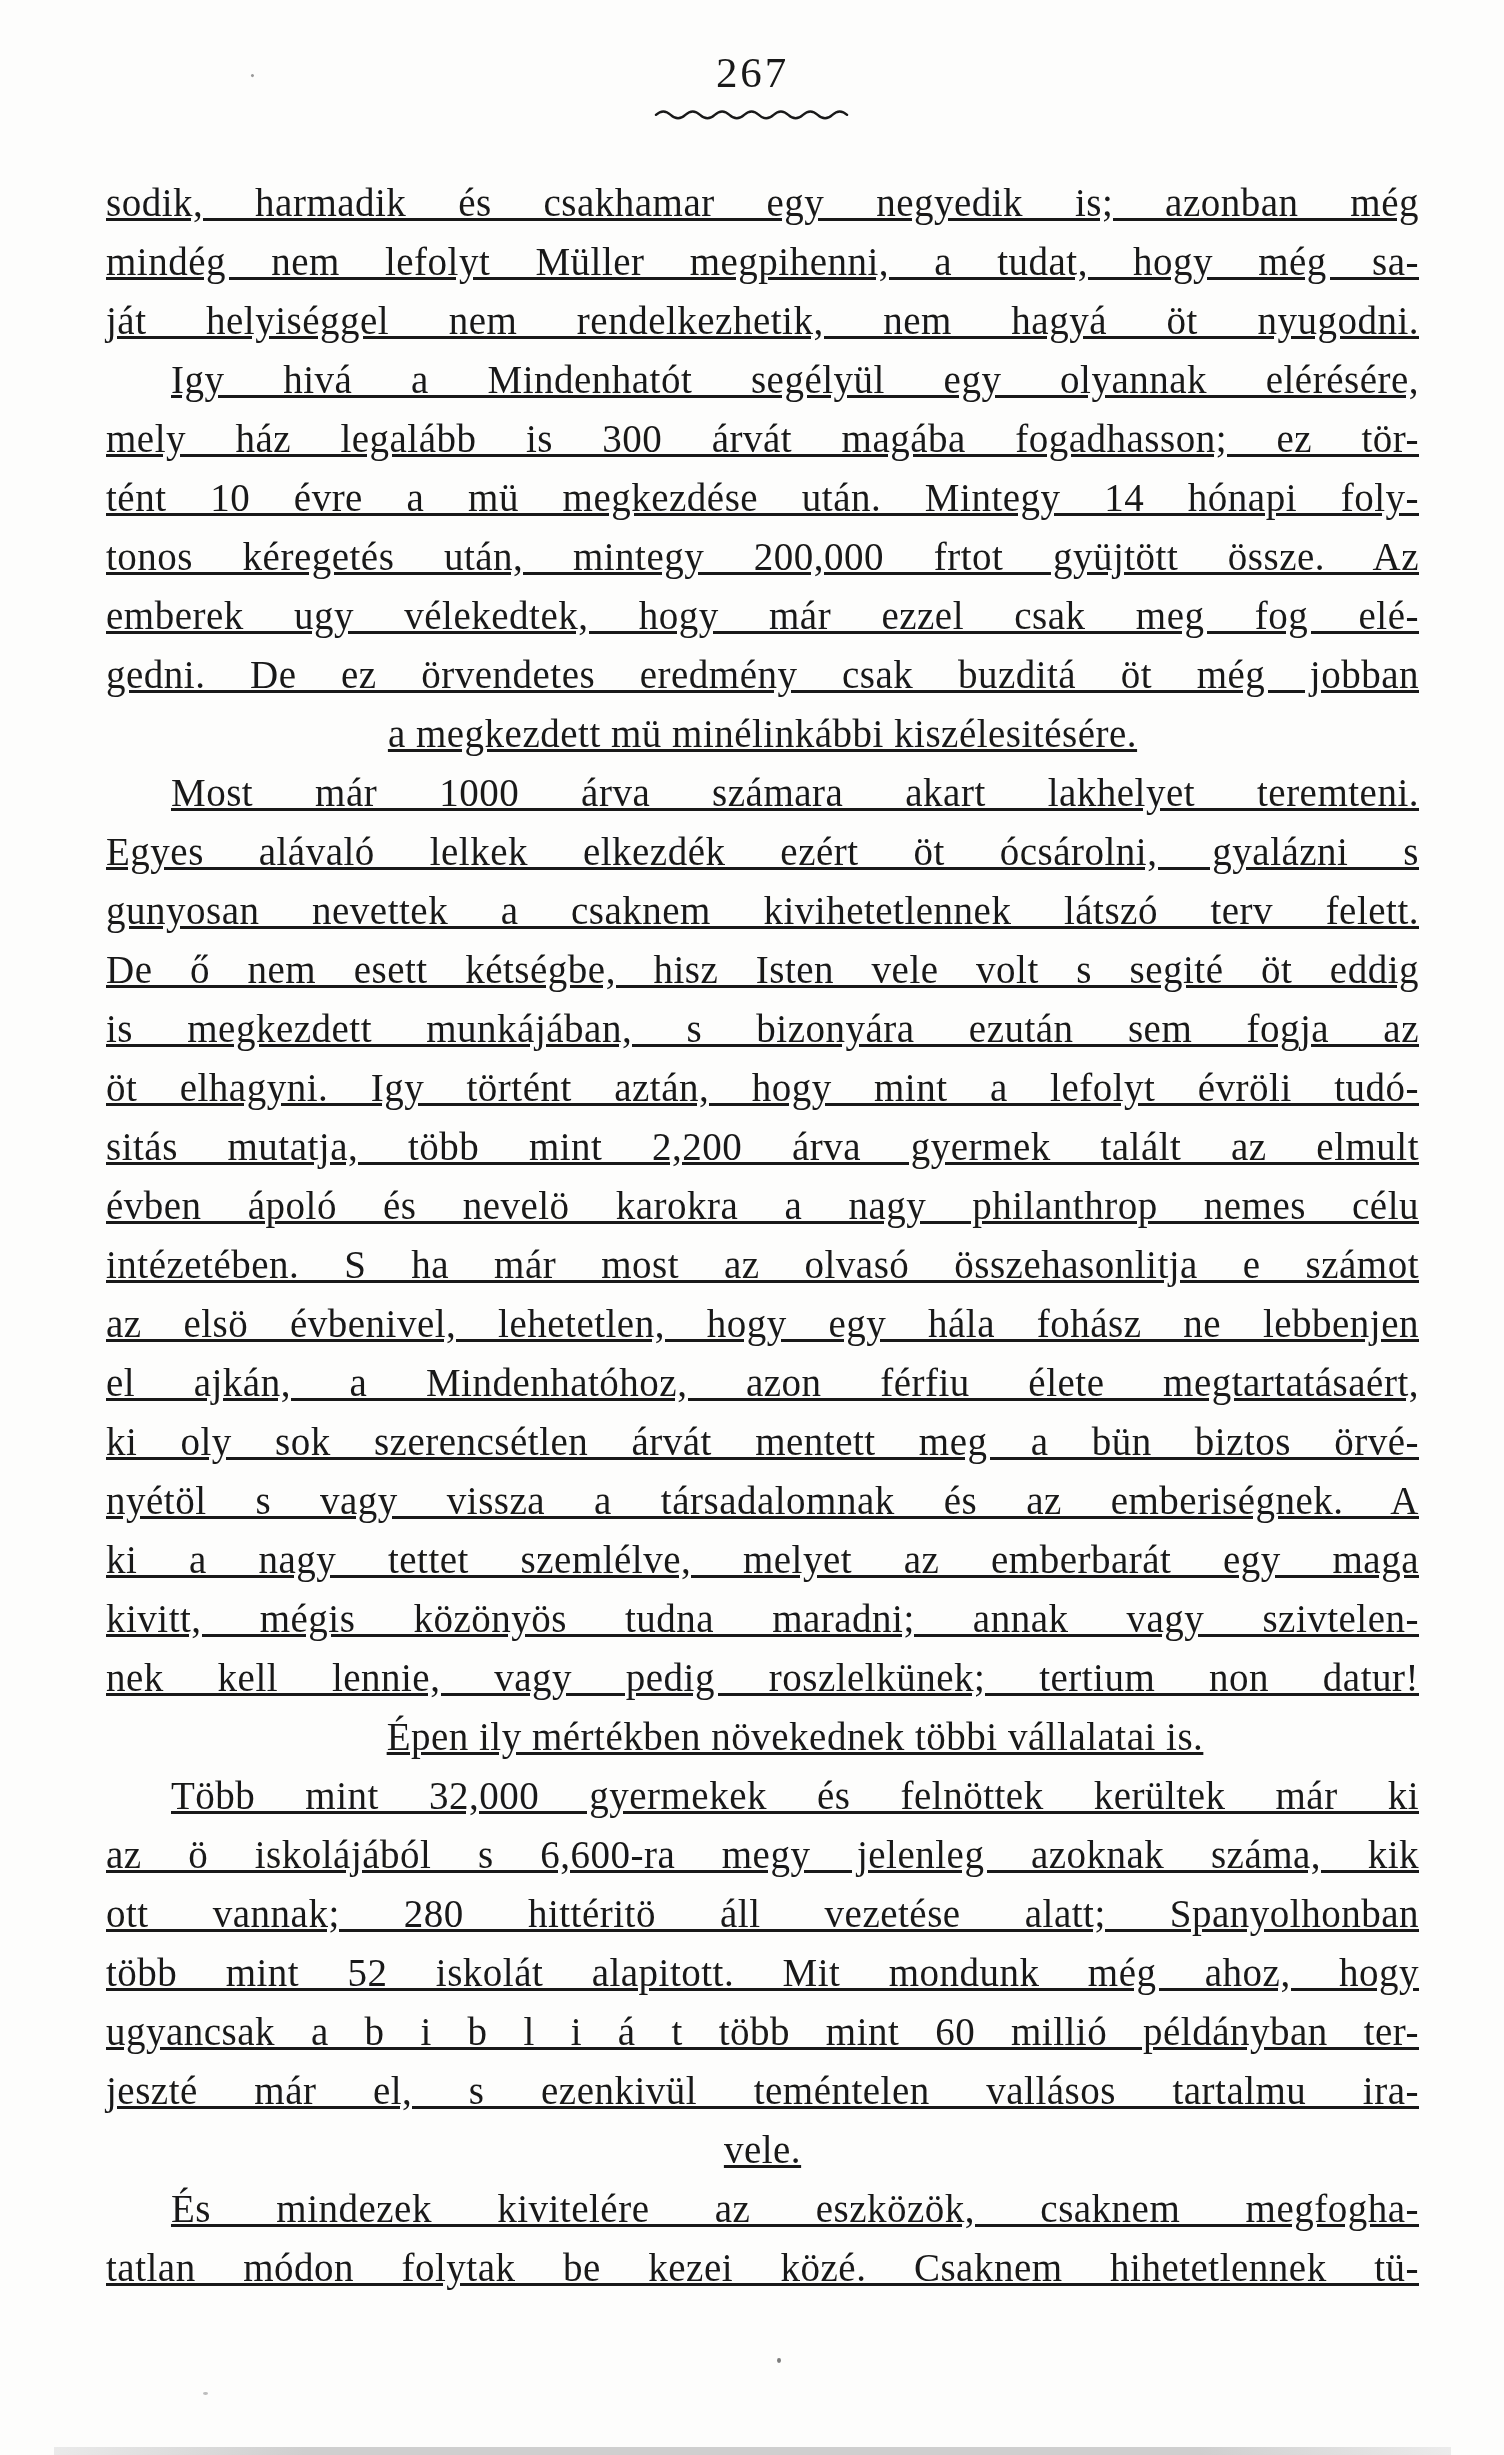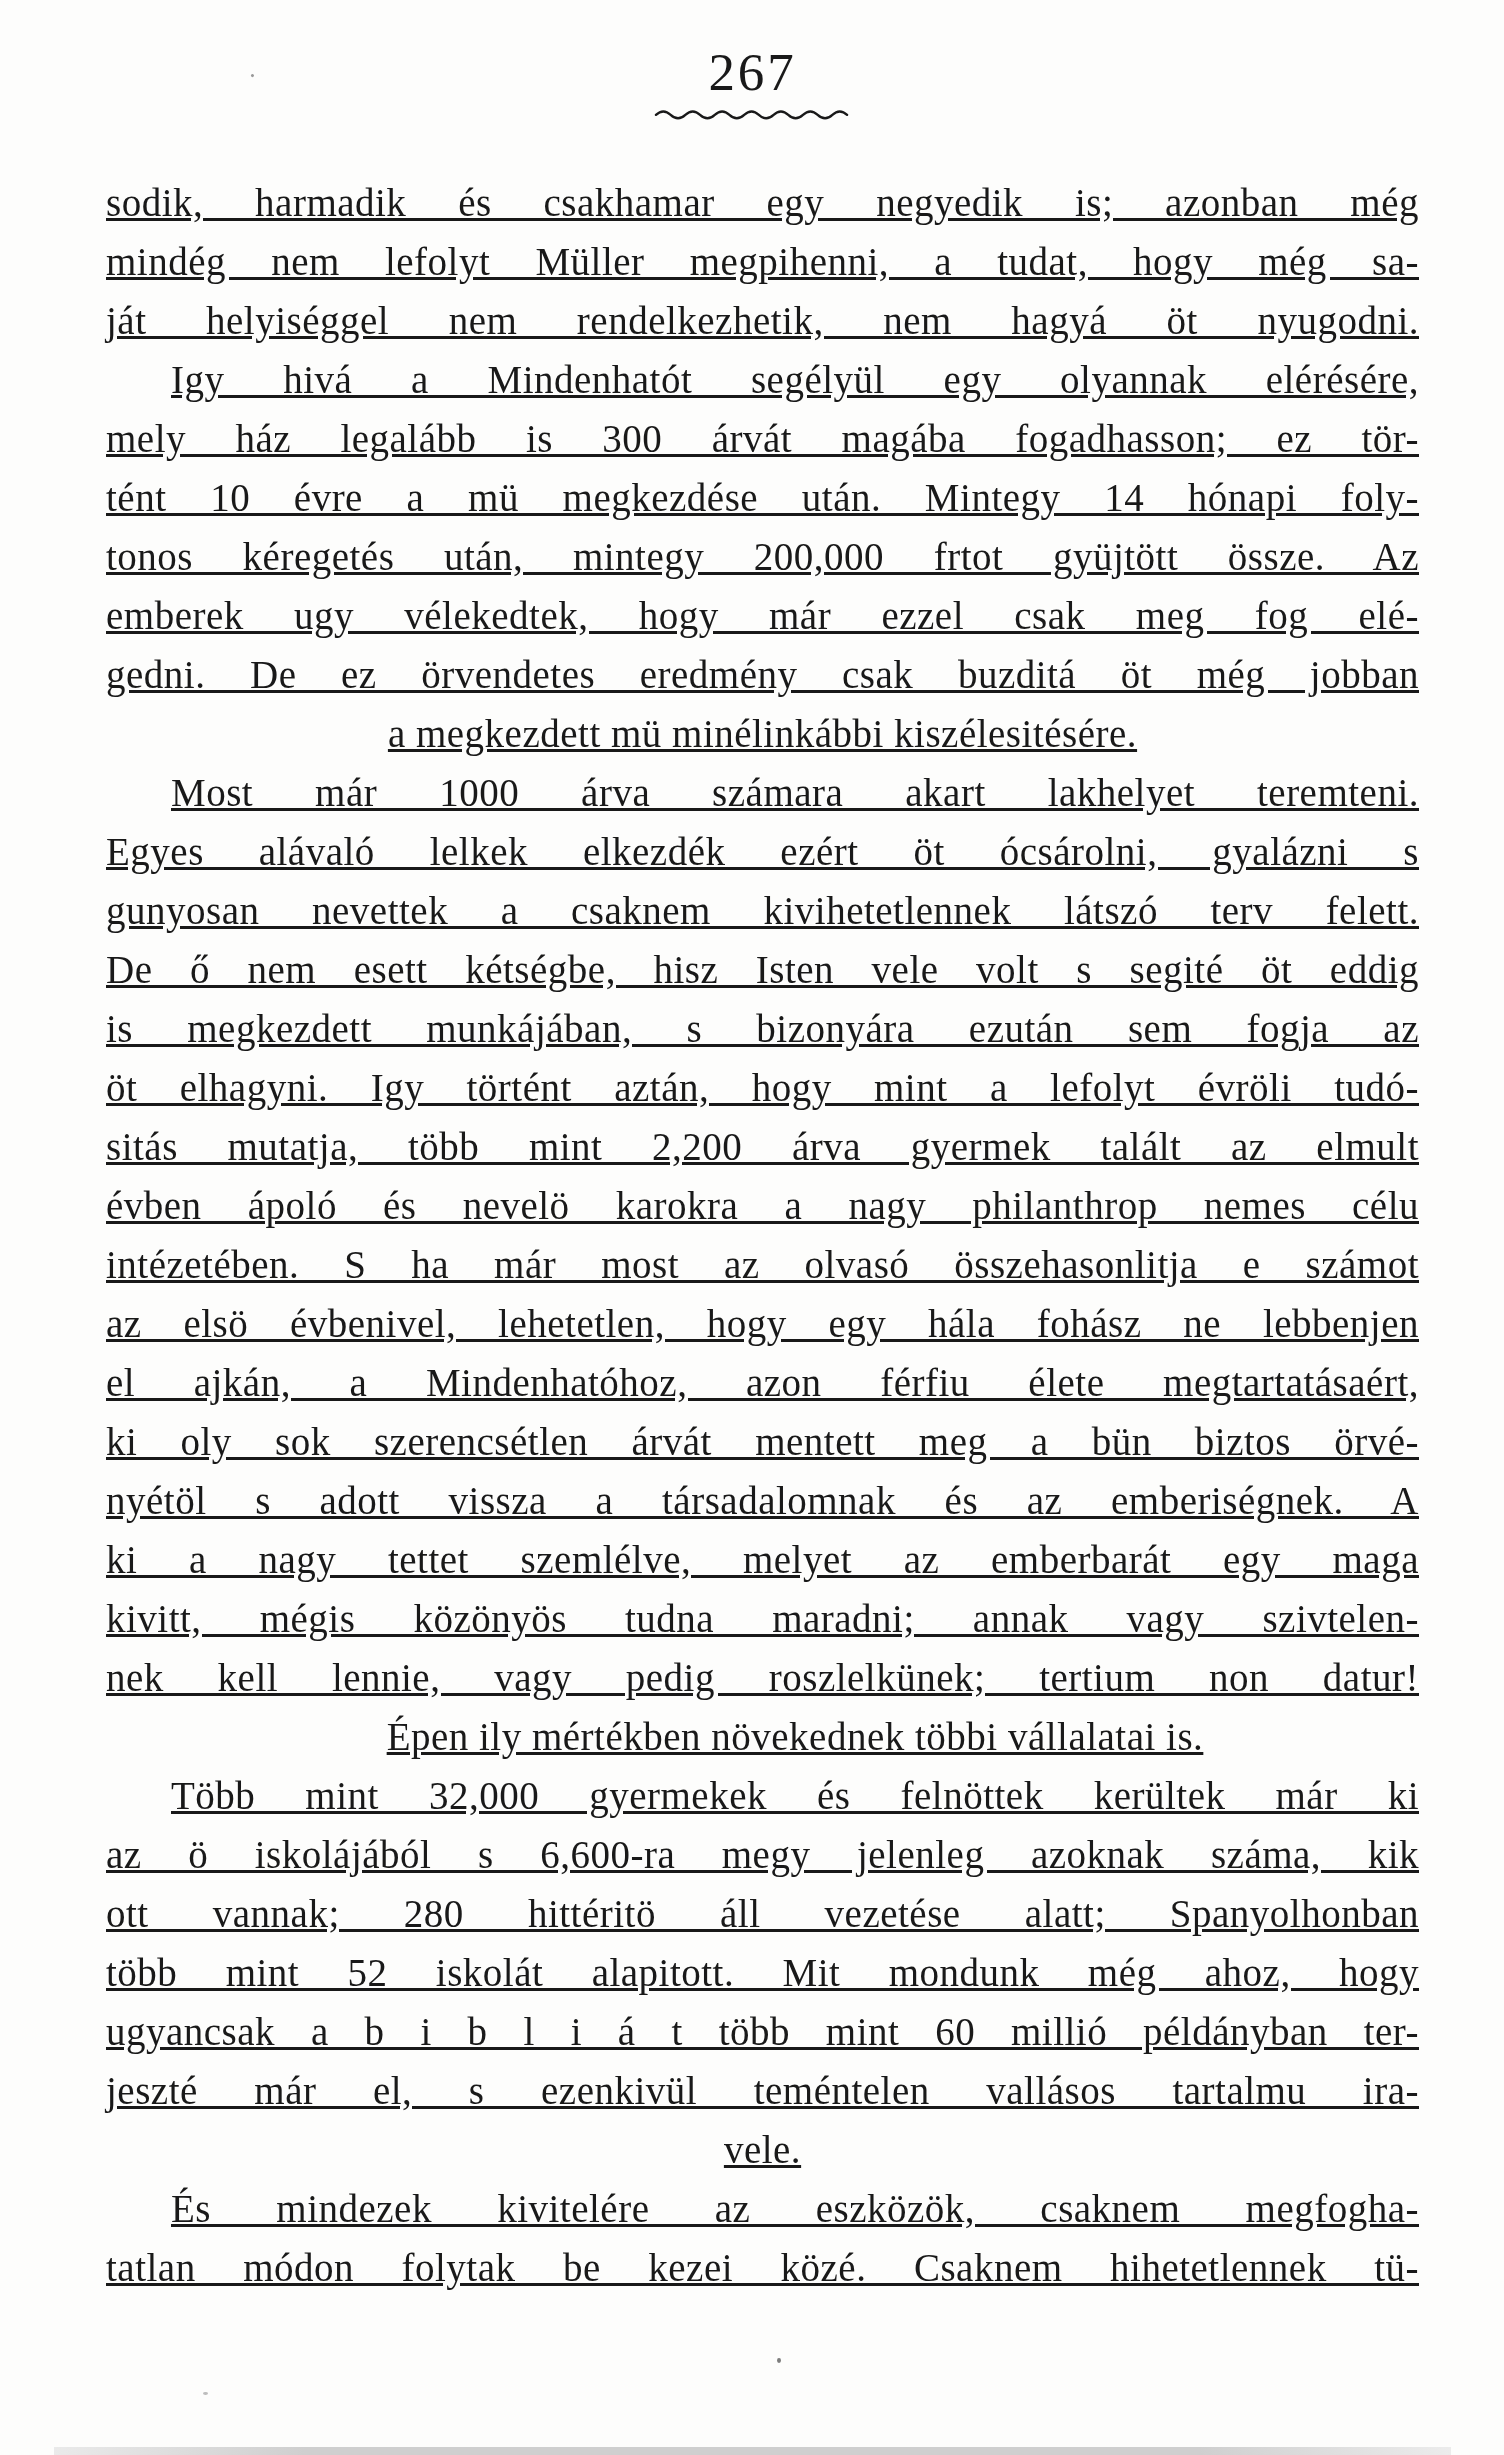--- a/index.html
+++ b/index.html
@@ -10,21 +10,21 @@
     font-family: "Liberation Serif", serif;
     color: var(--ink, #191919);
     overflow: hidden;
   }
   .page { position: absolute; inset: 0; }
   .pagenum-wrap {
     position: absolute; top: 47px; left: 0; width: 100%;
     text-align: center;
   }
   .pagenum {
-    font-size: 53px; line-height: 51px; letter-spacing: 2.9px;
+    font-size: 43px; line-height: 51px; letter-spacing: 2.9px;
     display: inline-block;
   }
   .wavy { display: block; margin: 7.8px auto 0 auto; color: var(--ink, #191919); }
   .text-block {
     position: absolute; left: 106px; top: 173px; width: 1313px;
     font-size: 39px;
     text-decoration: underline;
   }
   .line {
     height: 59px; line-height: 59px;
@@ -71,21 +71,21 @@
       <div class="line just">gunyosan nevettek a csaknem kivihetetlennek látszó terv felett.</div>
       <div class="line just">De ő nem esett kétségbe, hisz Isten vele volt s segité öt eddig</div>
       <div class="line just">is megkezdett munkájában, s bizonyára ezután sem fogja az</div>
       <div class="line just">öt elhagyni. Igy történt aztán, hogy mint a lefolyt évröli tudó-</div>
       <div class="line just">sitás mutatja, több mint 2,200 árva gyermek talált az elmult</div>
       <div class="line just">évben ápoló és nevelö karokra a nagy philanthrop nemes célu</div>
       <div class="line just">intézetében. S ha már most az olvasó összehasonlitja e számot</div>
       <div class="line just">az elsö évbenivel, lehetetlen, hogy egy hála fohász ne lebbenjen</div>
       <div class="line just">el ajkán, a Mindenhatóhoz, azon férfiu élete megtartatásaért,</div>
       <div class="line just">ki oly sok szerencsétlen árvát mentett meg a bün biztos örvé-</div>
-      <div class="line just">nyétöl s adott vissza a társadalomnak és az emberiségnek. A</div>
+      <div class="line just">nyétöl s vagy vissza a társadalomnak és az emberiségnek. A</div>
       <div class="line just">ki a nagy tettet szemlélve, melyet az emberbarát egy maga</div>
       <div class="line just">kivitt, mégis közönyös tudna maradni; annak vagy szivtelen-</div>
       <div class="line just">nek kell lennie, vagy pedig roszlelkünek; tertium non datur!</div>
       <div class="line indent">Épen ily mértékben növekednek többi vállalatai is.</div>
       <div class="line indent just">Több mint 32,000 gyermekek és felnöttek kerültek már ki</div>
       <div class="line just">az ö iskolájából s 6,600-ra megy jelenleg azoknak száma, kik</div>
       <div class="line just">ott vannak; 280 hittéritö áll vezetése alatt; Spanyolhonban</div>
       <div class="line just">több mint 52 iskolát alapitott. Mit mondunk még ahoz, hogy</div>
       <div class="line just">ugyancsak a b i b l i á t több mint 60 millió példányban ter-</div>
       <div class="line just">jeszté már el, s ezenkivül teméntelen vallásos tartalmu ira-</div>

